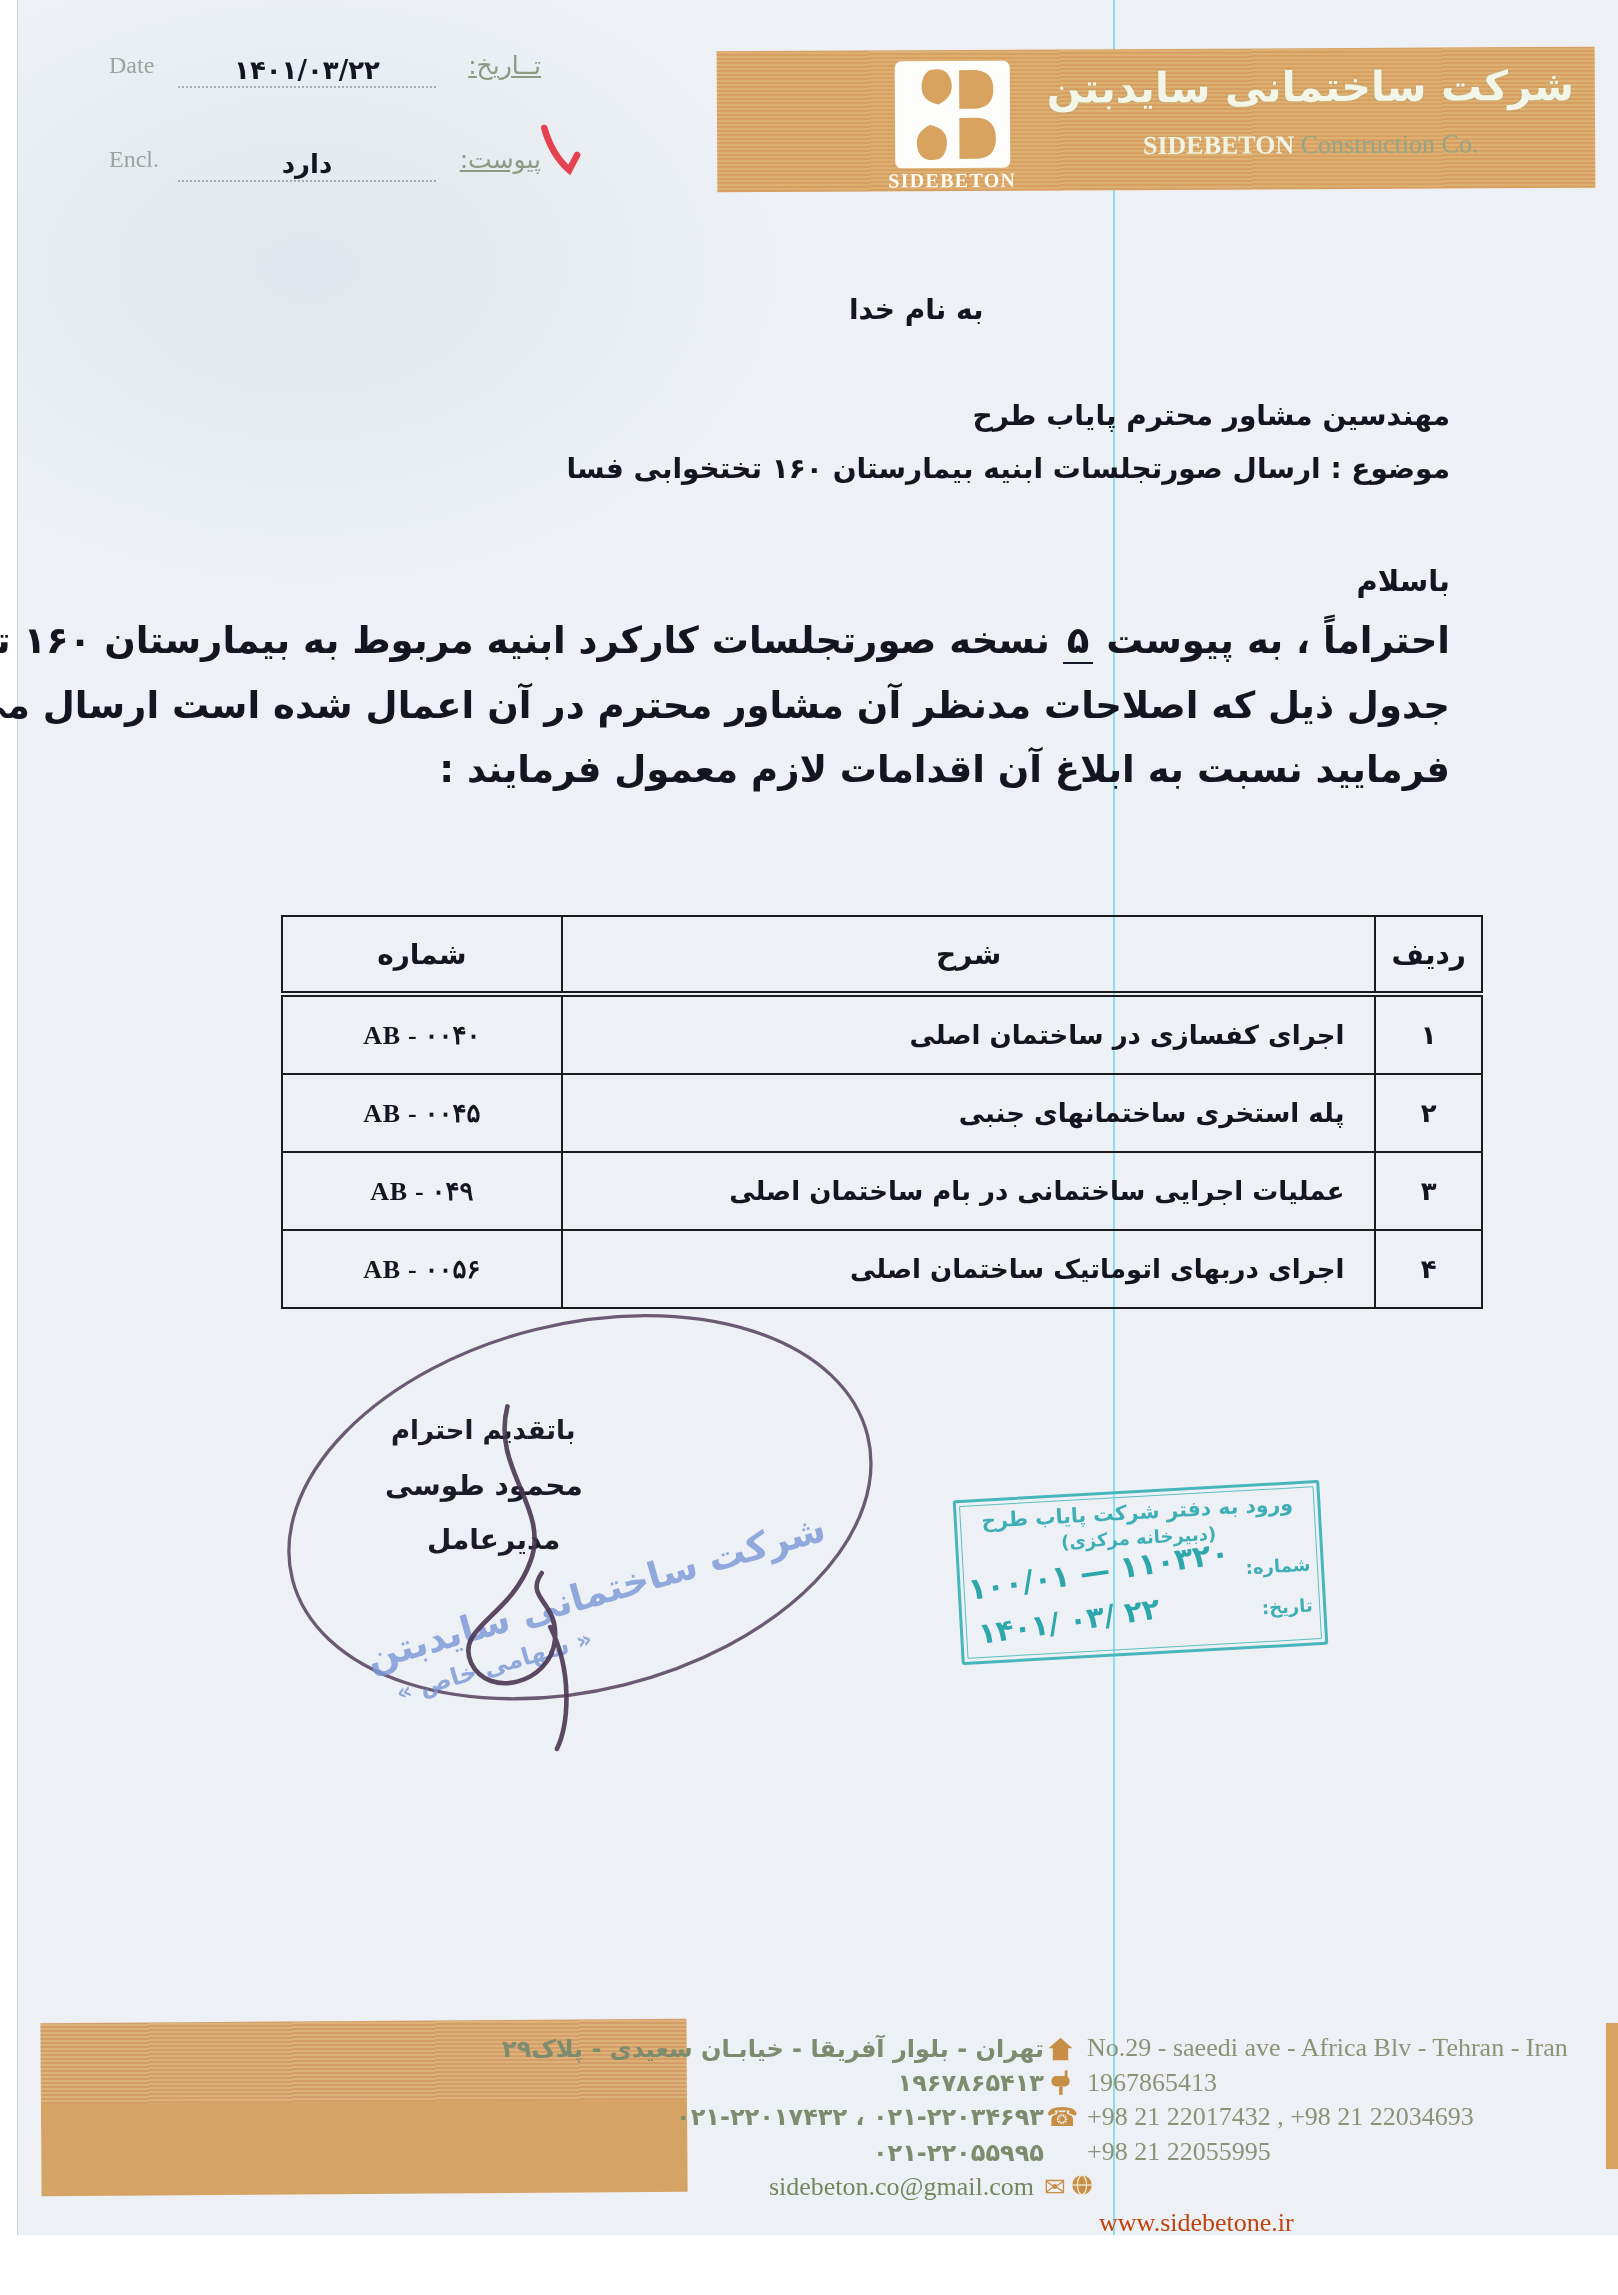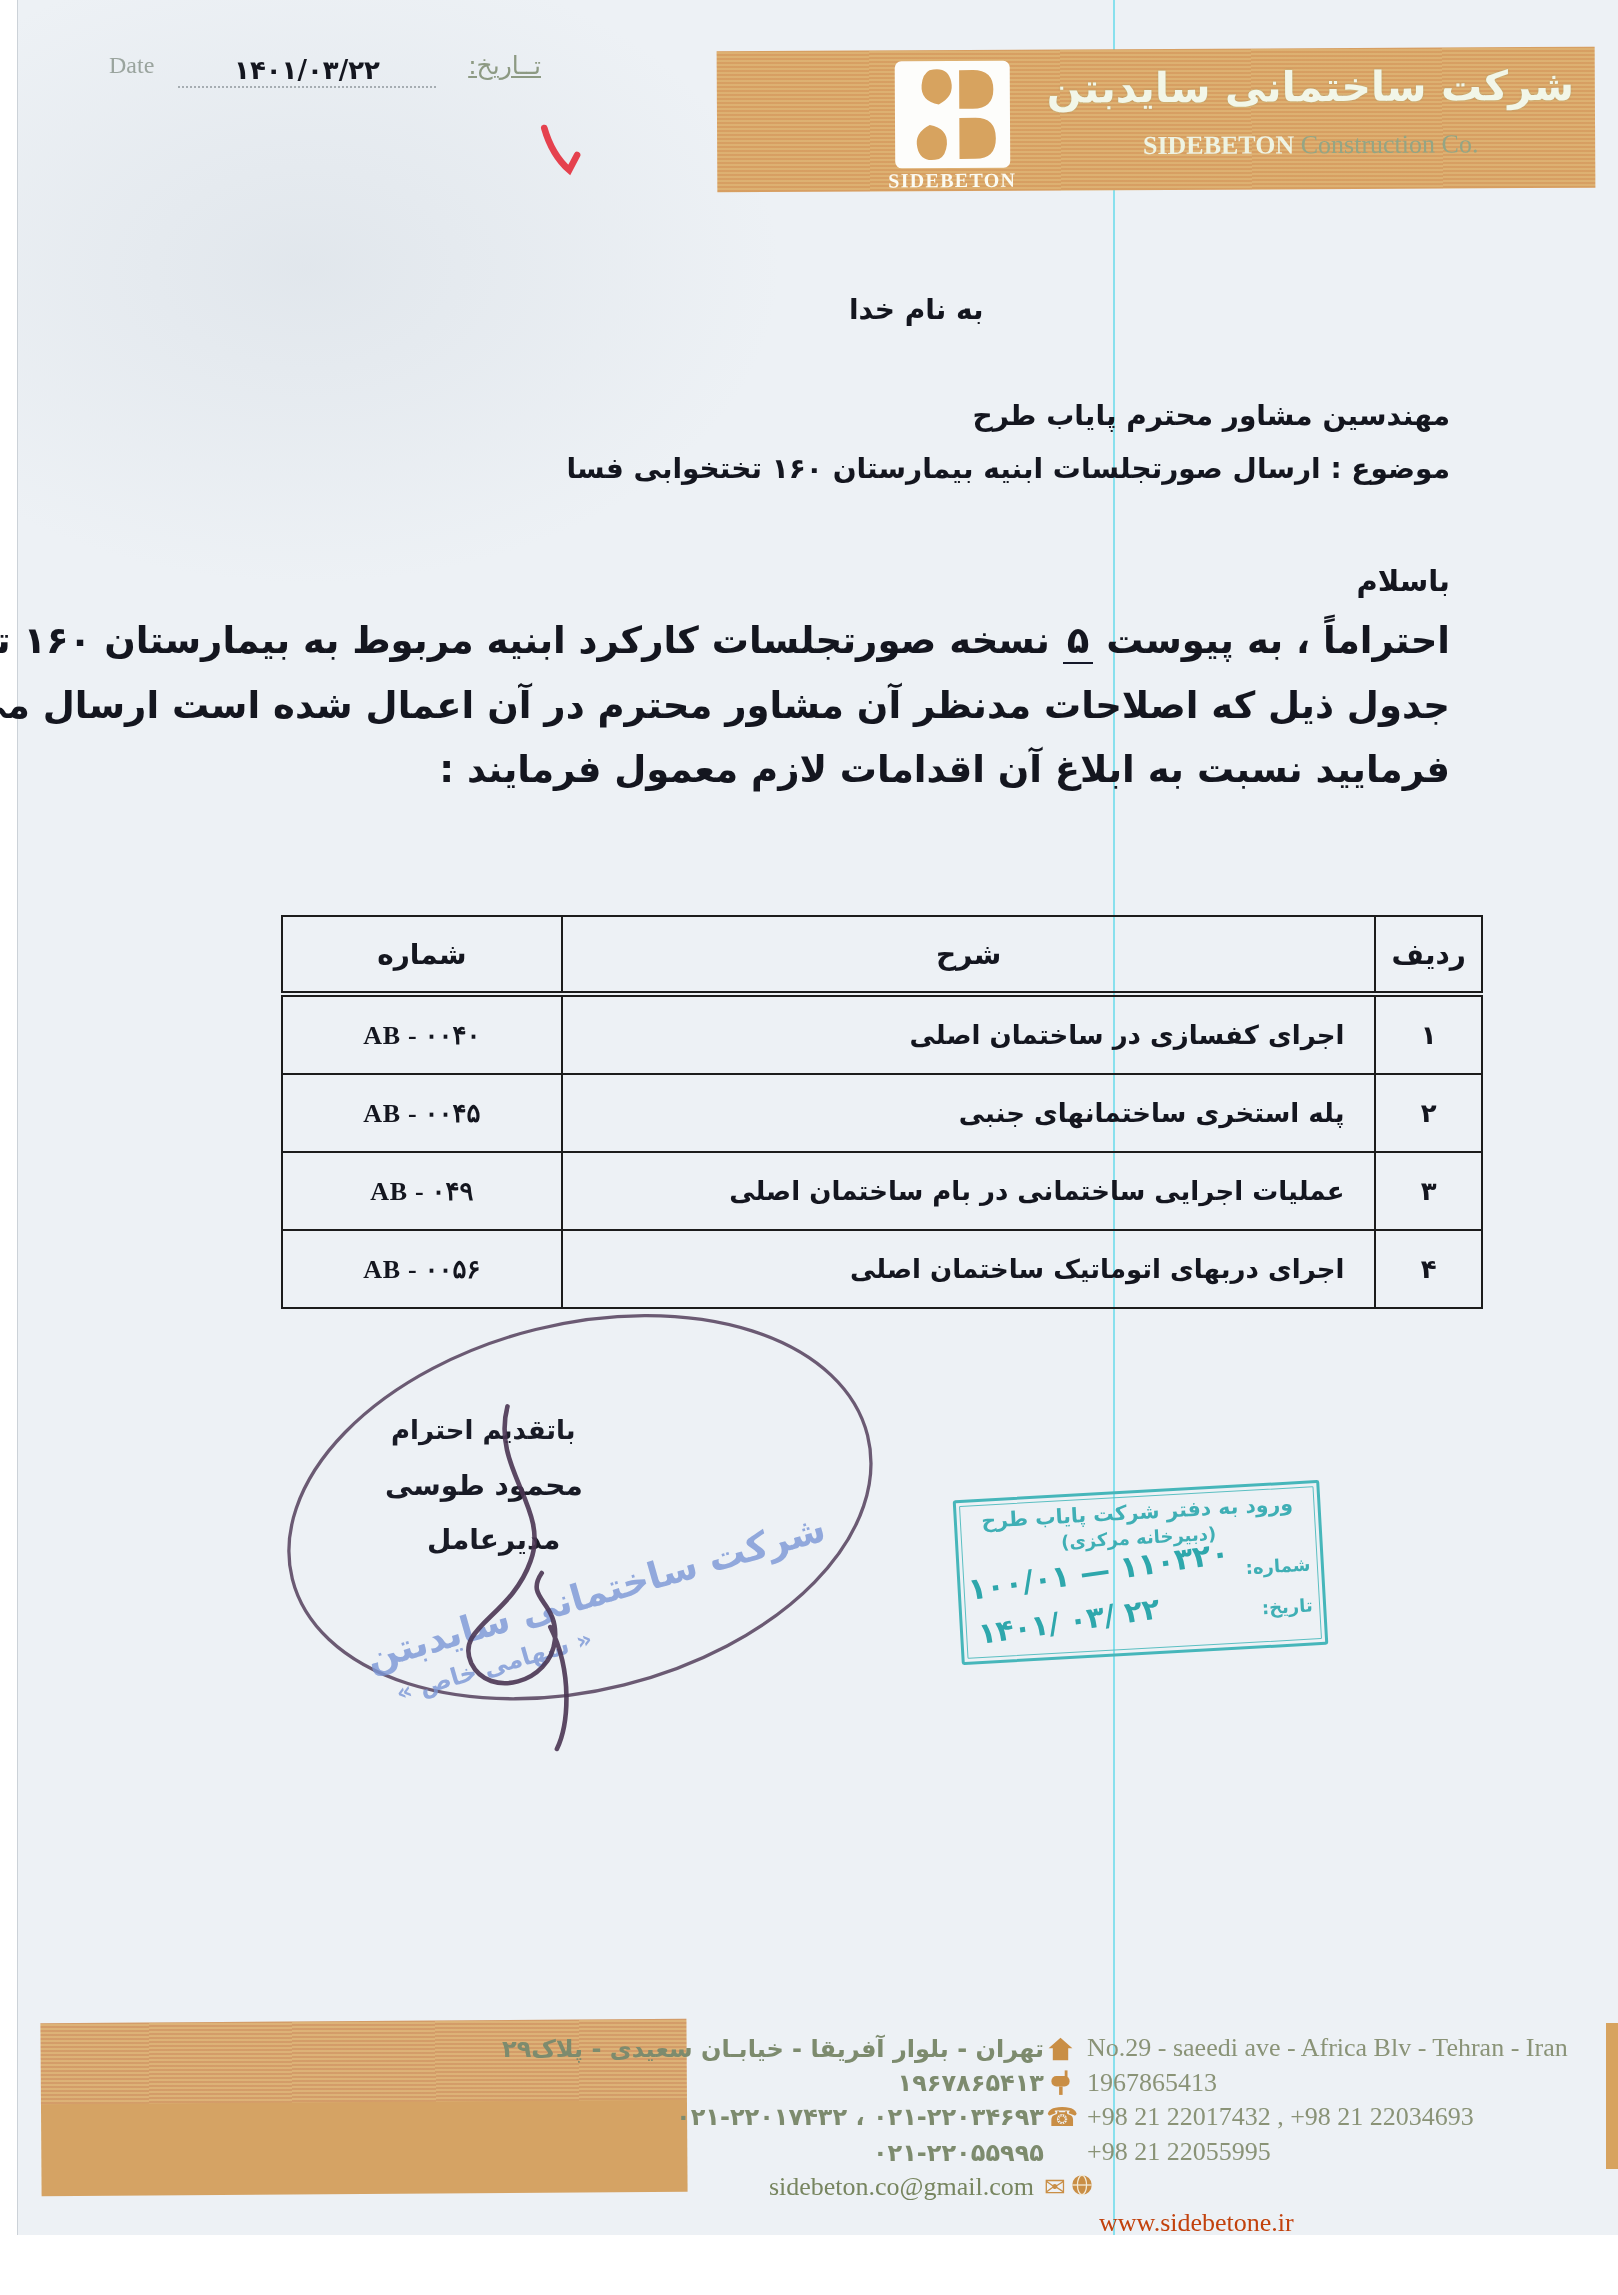--- a/index.html
+++ b/index.html
@@ -103,20 +103,27 @@
   <div class="paper"></div>
   <div class="scanline"></div>
 
   <div class="ref-row" style="top:43px">
     <span class="ref-en">Date</span>
     <span class="ref-dots">
       <span class="ref-value" dir="ltr">۱۴۰۱/۰۳/۲۲</span>
     </span>
     <span class="ref-fa">تــاریخ:</span>
   </div>
+  <div class="ref-row" style="top:137px">
+    <span class="ref-en">Encl.</span>
+    <span class="ref-dots">
+      <span class="ref-value">دارد</span>
+    </span>
+    <span class="ref-fa">پیوست:</span>
+  </div>
   <svg style="position:absolute;left:539px;top:124px" width="46" height="56" viewBox="0 0 70 85">
     <path d="M8,6 C16,34 30,56 46,70 L58,47" stroke="#e5414e" stroke-width="10" fill="none" stroke-linecap="round"></path>
   </svg>
 
   <div class="band">
     <div class="logo-box">
       <svg width="115" height="107" viewBox="0 0 100 94">
         <path d="M30,8 q16,-4 19,10 q3,13 -11,20 q-16,-3 -15,-17 q1,-10 7,-13 z" fill="#d7a35f"></path>
         <path d="M38,86 q-16,4 -19,-10 q-3,-13 11,-20 q16,3 15,17 q-1,10 -7,13 z" fill="#d7a35f"></path>
         <path d="M56,8 h12 q18,0 18,17 q0,17 -18,17 h-12 z" fill="#d7a35f"></path>

